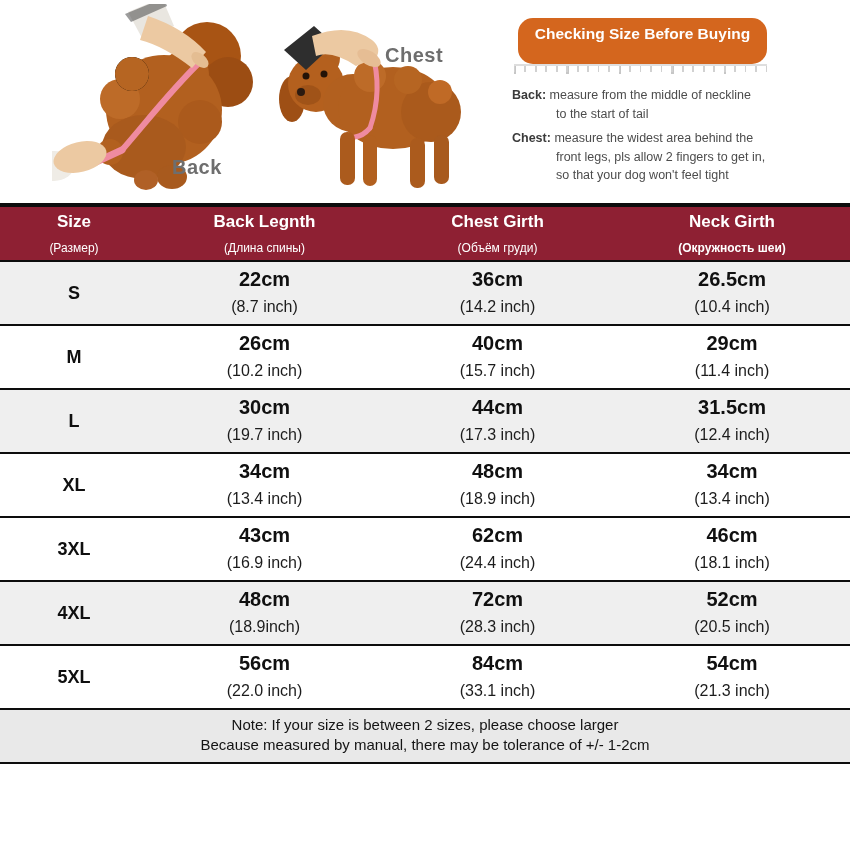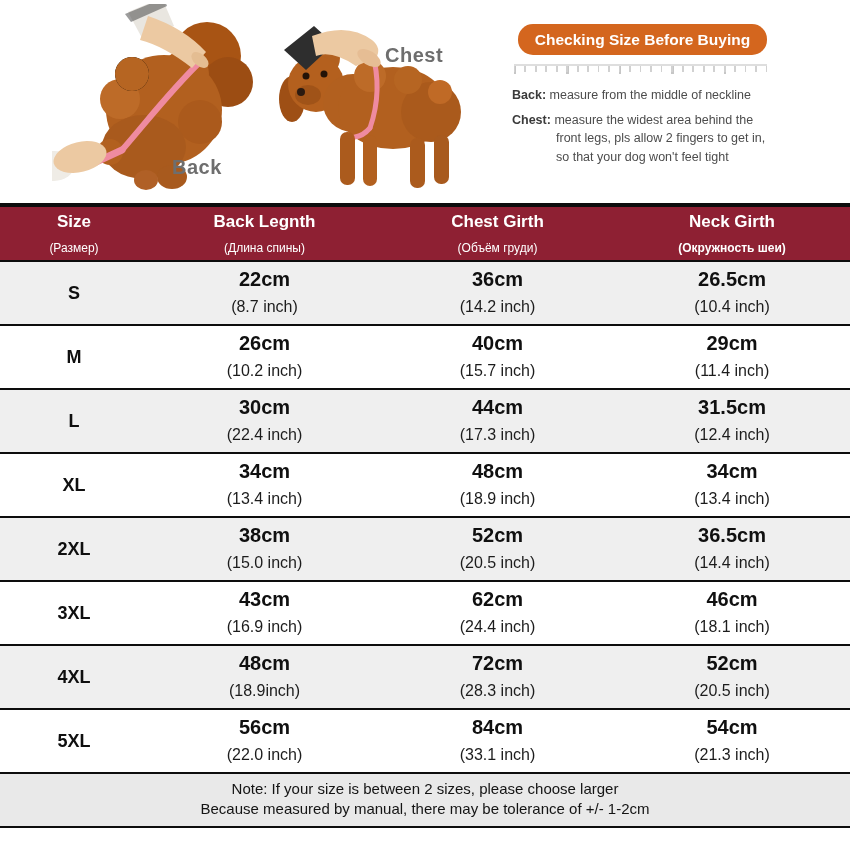--- a/index.html
+++ b/index.html
@@ -18,21 +18,21 @@
   .dog-svg{position:absolute;}
   #dog-back{left:52px;top:4px;}
   #dog-side{left:268px;top:6px;}
   .photo-label{
     position:absolute;font-size:20px;font-weight:bold;color:var(--label-gray);
     letter-spacing:.5px;
   }
   .photo-label.back{left:172px;top:156px;}
   .photo-label.chest{left:385px;top:44px;}
   .badge{
-    position:absolute;left:518px;top:24px;width:249px;height:31px;line-height:31px;
+    position:absolute;left:518px;top:18px;width:249px;height:46px;line-height:31px;
     background:var(--badge-bg);color:var(--badge-text);font-weight:bold;font-size:15.5px;
     text-align:center;border-radius:15px;
   }
   .ruler{
     position:absolute;left:514px;top:64px;width:253px;height:10px;
     border-top:2px solid #d9d9d9;
     background:
       repeating-linear-gradient(90deg, #c9c9c9 0 1.5px, transparent 1.5px 10.5px),
       repeating-linear-gradient(90deg, #bdbdbd 0 2px, transparent 2px 52.5px);
     background-size:100% 6px, 100% 9px;
@@ -142,20 +142,21 @@
 
   <div class="badge">Checking Size Before Buying</div>
   <div class="ruler"></div>
 
   <div class="instructions">
     <div class="instr-block">
       <div class="instr-line">
         <span class="instr-term">Back:</span>
         <span>measure from the middle of neckline</span>
       </div>
+      <div class="instr-line cont">to the start of tail</div>
     </div>
     <div class="instr-block">
       <div class="instr-line">
         <span class="instr-term">Chest:</span>
         <span>measure the widest area behind the</span>
       </div>
       <div class="instr-line cont">front legs, pls allow 2 fingers to get in,</div>
       <div class="instr-line cont">so that your dog won't feel tight</div>
     </div>
   </div>
@@ -216,21 +217,21 @@
      </td>
         <td>
        <div class="cm">29cm</div>
        <div class="inch">(11.4 inch)</div>
      </td>
       </tr>
       <tr class="alt">
         <td class="size-cell">L</td>
         <td>
        <div class="cm">30cm</div>
-       <div class="inch">(22.4 inch)</div>
+       <div class="inch">(19.7 inch)</div>
      </td>
         <td>
        <div class="cm">44cm</div>
        <div class="inch">(17.3 inch)</div>
      </td>
         <td>
        <div class="cm">31.5cm</div>
        <div class="inch">(12.4 inch)</div>
      </td>
       </tr>
@@ -240,35 +241,20 @@
        <div class="cm">34cm</div>
        <div class="inch">(13.4 inch)</div>
      </td>
         <td>
        <div class="cm">48cm</div>
        <div class="inch">(18.9 inch)</div>
      </td>
         <td>
        <div class="cm">34cm</div>
        <div class="inch">(13.4 inch)</div>
-     </td>
-      </tr>
-      <tr class="alt">
-        <td class="size-cell">2XL</td>
-        <td>
-       <div class="cm">38cm</div>
-       <div class="inch">(15.0 inch)</div>
-     </td>
-        <td>
-       <div class="cm">52cm</div>
-       <div class="inch">(20.5 inch)</div>
-     </td>
-        <td>
-       <div class="cm">36.5cm</div>
-       <div class="inch">(14.4 inch)</div>
      </td>
       </tr>
       <tr>
         <td class="size-cell">3XL</td>
         <td>
        <div class="cm">43cm</div>
        <div class="inch">(16.9 inch)</div>
      </td>
         <td>
        <div class="cm">62cm</div>

